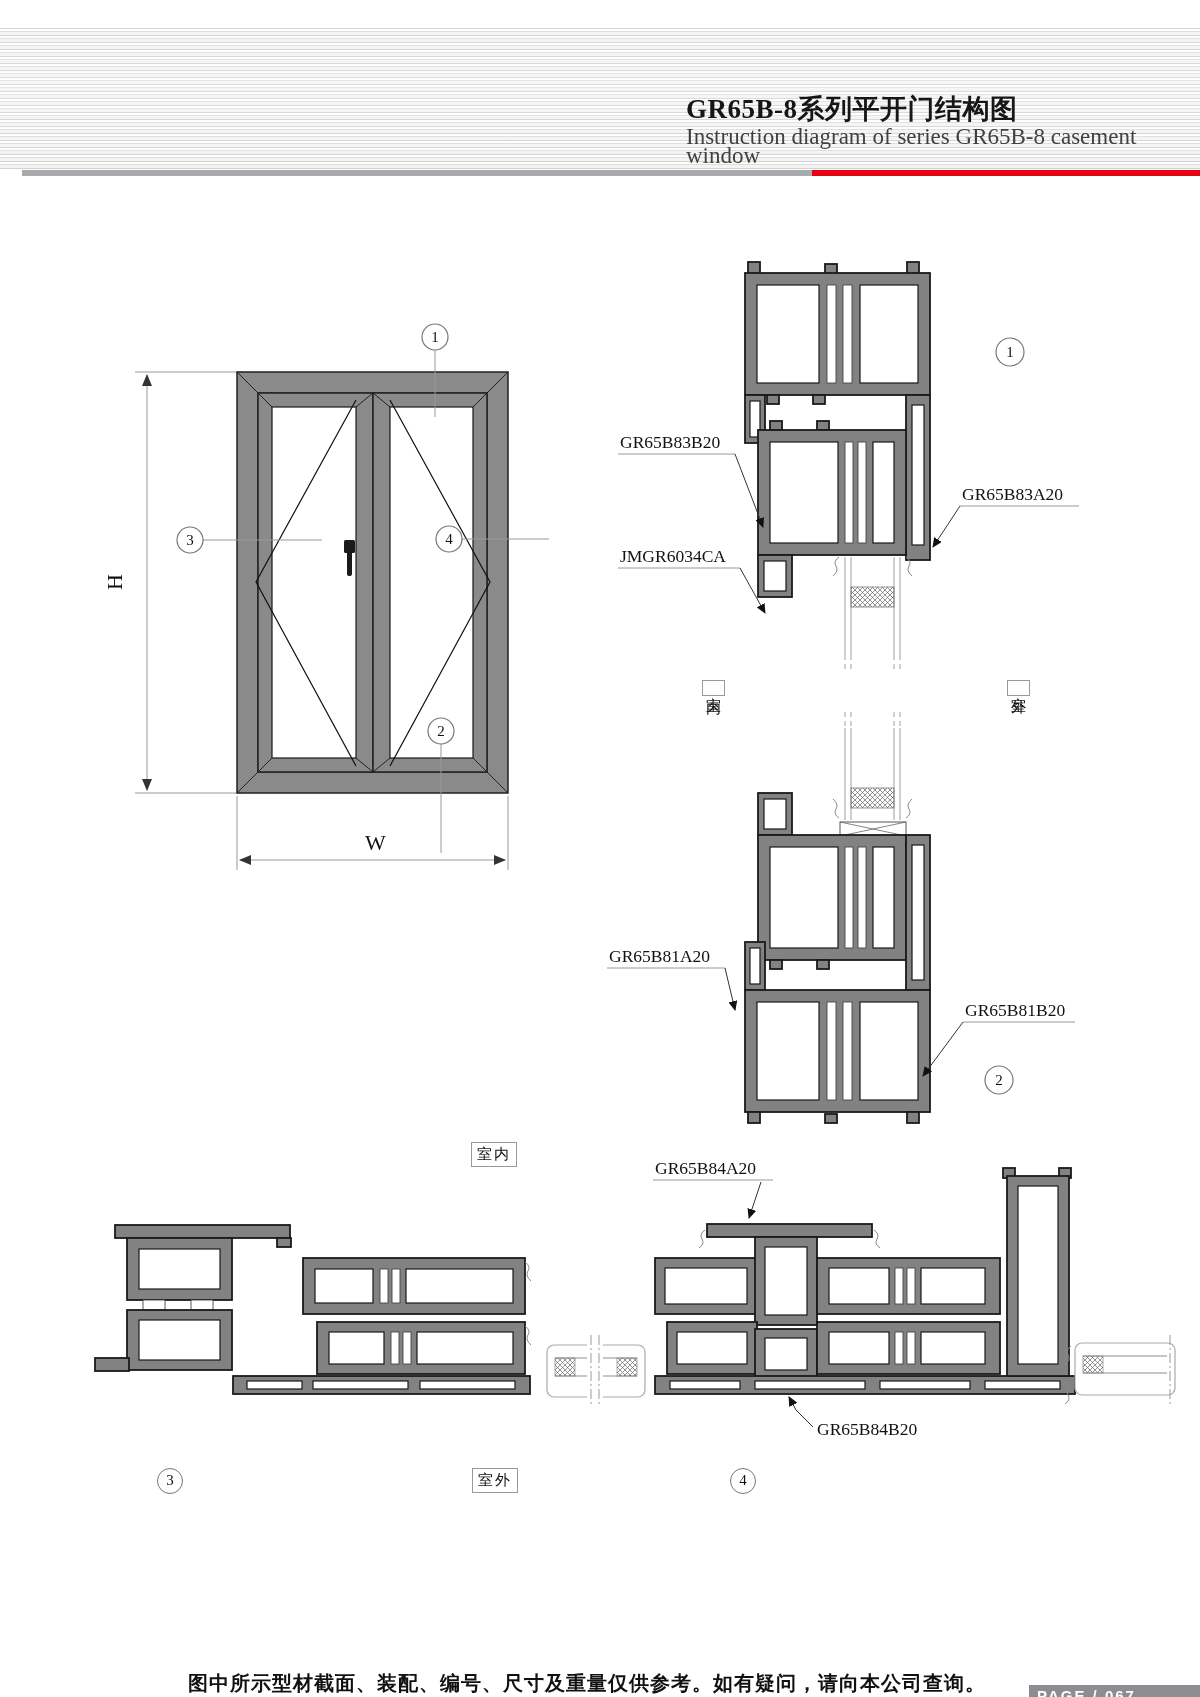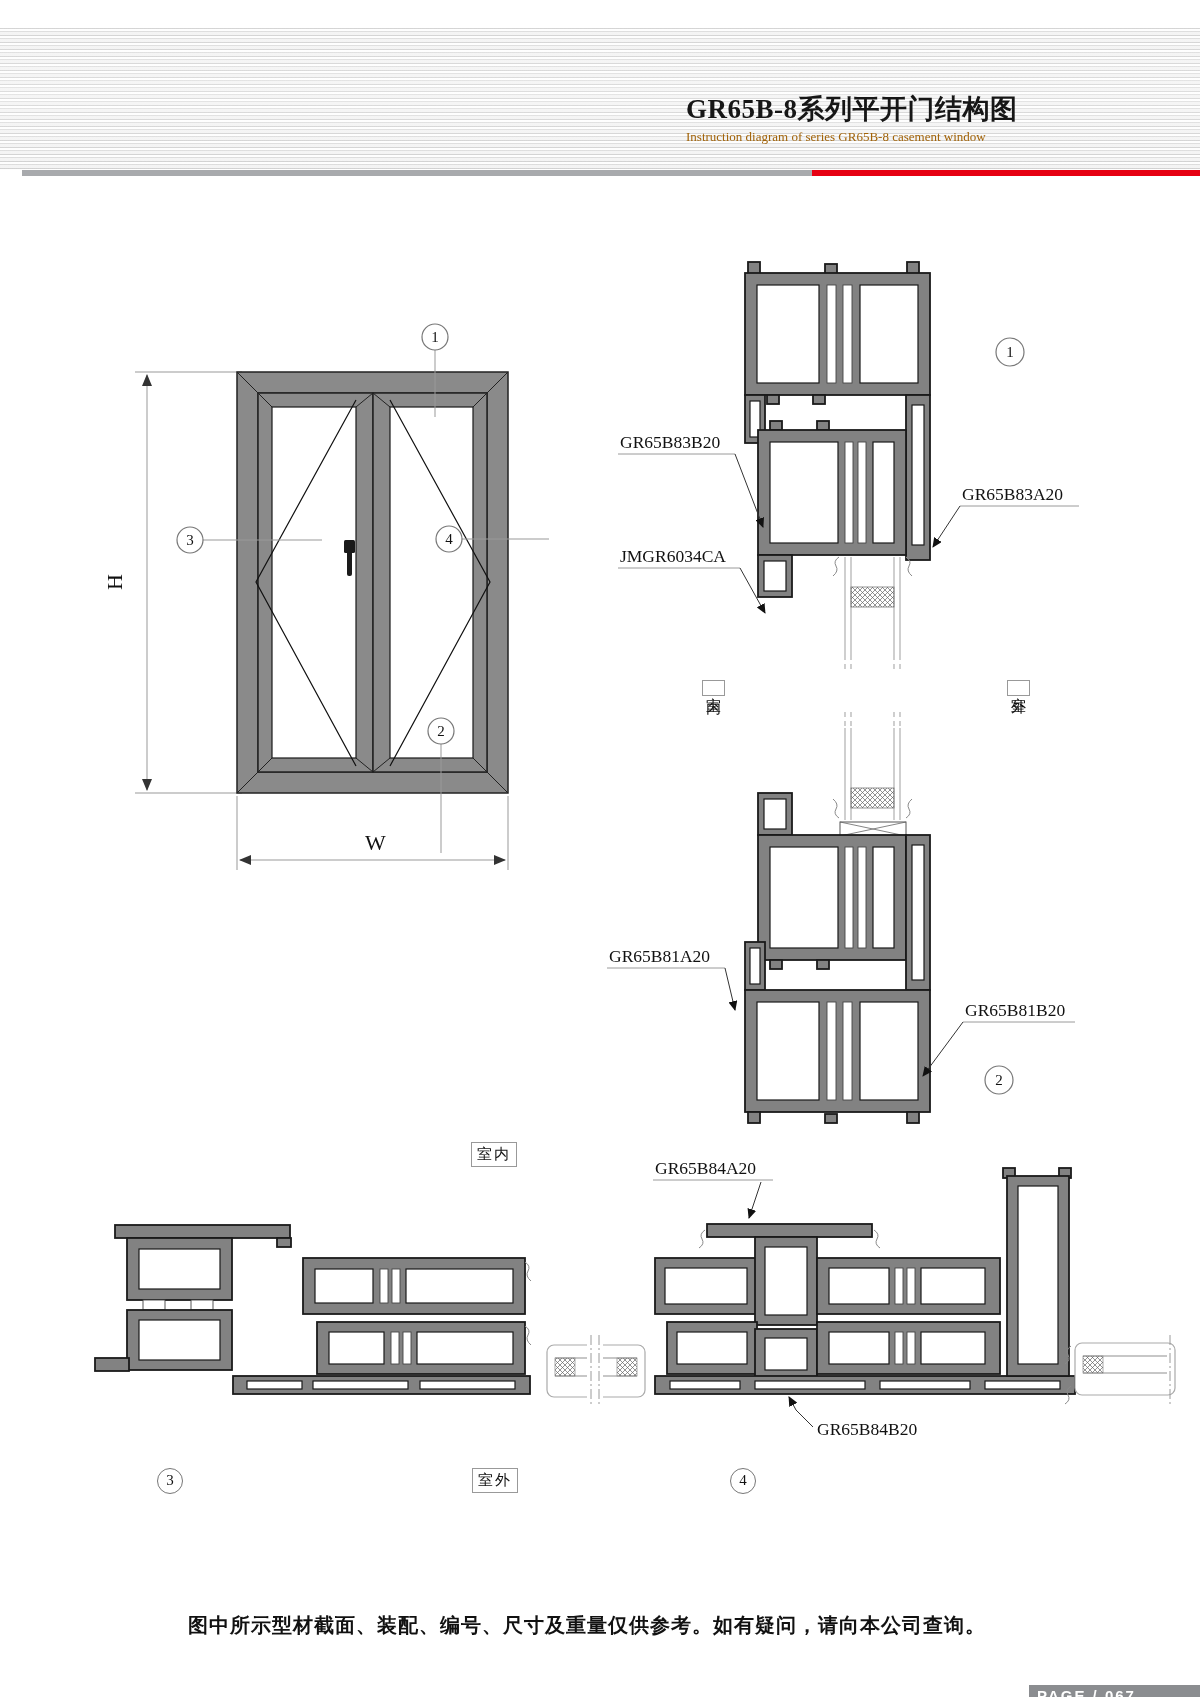--- a/index.html
+++ b/index.html
@@ -10,21 +10,21 @@
     background:
       repeating-linear-gradient(180deg,
         rgba(150,150,150,0.28) 0px, rgba(150,150,150,0.28) 1px,
         rgba(255,255,255,0.95) 1px, rgba(255,255,255,0.95) 3px,
         rgba(205,205,205,0.45) 3px, rgba(205,205,205,0.45) 4px,
         rgba(245,245,245,0.9) 4px, rgba(245,245,245,0.9) 7px),
       linear-gradient(180deg,#ededed,#f8f8f8 45%,#e9e9e9);}
   .hdr-text{position:absolute;left:686px;top:94px;width:480px;}
   .hdr-title{font-family:"Liberation Serif",serif;font-weight:700;font-size:27px;
              line-height:30px;color:#161616;letter-spacing:0.5px;}
-  .hdr-sub{font-family:"Liberation Serif",serif;font-size:13px;line-height:19px;color:#a16207;margin-top:3px;}
+  .hdr-sub{font-family:"Liberation Serif",serif;font-size:23px;line-height:19px;color:#404040;margin-top:3px;}
   .hdr-bar{position:absolute;top:170px;height:6px;}
   .hdr-bar.gray{left:22px;width:790px;background:#a8aaad;}
   .hdr-bar.red{left:812px;width:388px;background:#e60012;}
   
   .vbox{position:absolute;border:1px solid #999;background:#fff;color:#111;
         writing-mode:vertical-rl;text-orientation:upright;font-size:15px;line-height:1.1;
         padding:4px 2px;letter-spacing:3px;}
   .hbox{position:absolute;border:1px solid #999;background:#fff;color:#111;
         font-size:15px;line-height:1.1;padding:3px 5px;letter-spacing:2px;}
   .cnum{position:absolute;width:24px;height:24px;border:1.3px solid #777;border-radius:50%;
@@ -45,21 +45,21 @@
   .open{stroke:#111;stroke-width:1.2;fill:none;}
   .lbl{font-family:"Liberation Serif",serif;font-size:17.5px;fill:#111;}
   .dimlbl{font-family:"Liberation Serif",serif;font-size:22px;fill:#111;}
   .ul{stroke:#9a9a9a;stroke-width:1;}
   .gasket{stroke:#8a8a8a;stroke-width:1;fill:none;}
   .cnumc{fill:#fff;stroke:#777;stroke-width:1.2;}
   .cnumt{font-family:"Liberation Serif",serif;font-size:15px;fill:#111;text-anchor:middle;}
   .setx{fill:#fff;stroke:#555;stroke-width:1;}
   .xl{stroke:#666;stroke-width:0.8;}
   
-  .foot-zh{position:absolute;left:188px;top:1612px;font-size:20px;font-weight:700;
+  .foot-zh{position:absolute;left:188px;top:1670px;font-size:20px;font-weight:700;
            letter-spacing:1px;color:#111;}
   .foot-en{position:absolute;left:188px;top:1650px;font-family:"Liberation Serif",serif;
            font-size:18.5px;color:#111;}
   .page-bar{position:absolute;left:1029px;top:1685px;width:171px;height:21px;background:#8b8d90;}
   .page-bar span{display:block;color:#fff;font-weight:700;font-size:15px;letter-spacing:2px;
                  line-height:21px;padding-left:8px;font-family:"Liberation Sans",sans-serif;}
 </style>
 </head>
 <body>
 

